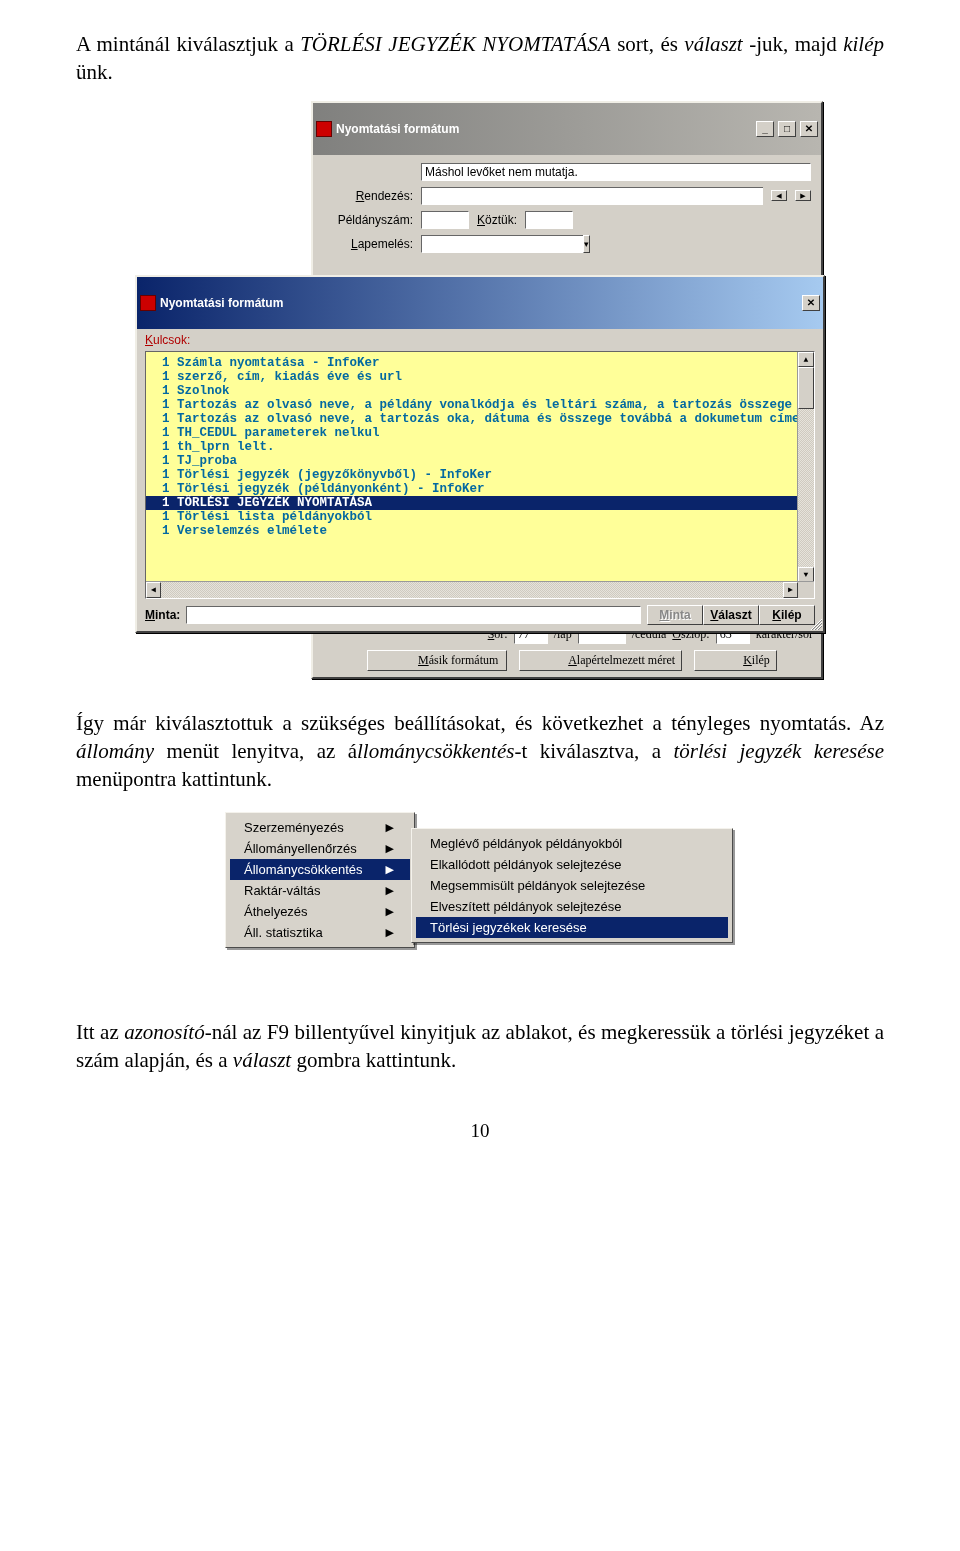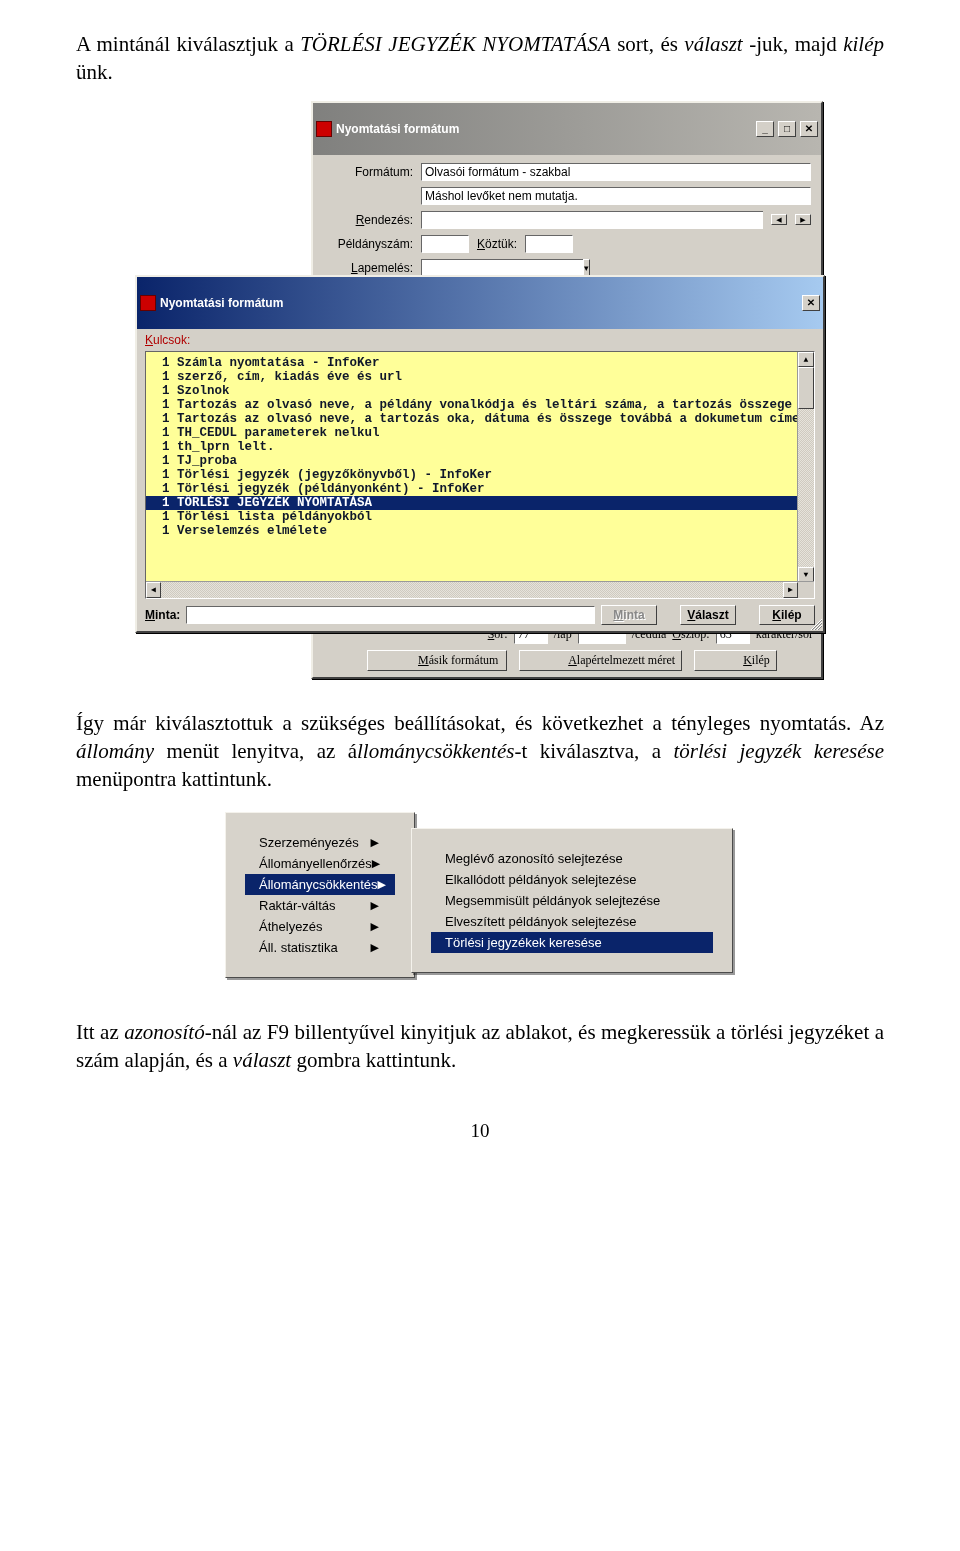--- a/index.html
+++ b/index.html
@@ -123,21 +123,21 @@
     background:var(--listbox-bg);
     border:1px solid;
     border-top-color:#666; border-left-color:#666;
     border-bottom-color:#fff; border-right-color:#fff;
     height:248px; box-sizing:border-box; position:relative;
     font-family:"Courier New", monospace; font-size:12.5px; font-weight:bold;
     padding:4px 0 0 0;
     overflow:hidden;
   }
   .fig1 .listitem{
-    padding:0 16px; white-space:nowrap; color:#0f172a;
+    padding:0 16px; white-space:nowrap; color:#0369a1;
   }
   .fig1 .listitem.sel{background:var(--listbox-sel); color:#fff;}
   .fig1 .vsb{
     position:absolute; right:0; top:0; bottom:16px; width:16px; background:var(--win-gray);
     border-left:1px solid #999;
   }
   .fig1 .vsb .sbtn{height:15px; width:100%; box-sizing:border-box;
     background:var(--win-gray);
     border:1px solid; border-top-color:#fff; border-left-color:#fff;
     border-bottom-color:var(--win-gray-darker); border-right-color:var(--win-gray-darker);
@@ -185,21 +185,21 @@
 
   
   .fig2{width:510px; height:182px; position:relative; font-family:Tahoma, Verdana, sans-serif; font-size:13px;}
   .menu{
     background:var(--menu-bg);
     border:1px solid;
     border-top-color:#f4f2ec; border-left-color:#f4f2ec;
     border-bottom-color:#4b4b4b; border-right-color:#4b4b4b;
     box-shadow:2px 2px 0 rgba(0,0,0,0.4);
     box-sizing:border-box;
-    padding:19px;
+    padding:4px;
   }
   .menu .mi{
     display:flex; align-items:center; justify-content:space-between;
     padding:3px 16px 3px 14px; color:#000; white-space:nowrap;
   }
   .menu .mi .sub{font-size:11px;}
   .menu .mi.sel{background:var(--menu-sel); color:#fff;}
   .fig2 .menu-left{position:absolute; left:0; top:4px; width:190px;}
   .fig2 .menu-right{position:absolute; left:186px; top:20px; width:322px;}
 
@@ -221,24 +221,20 @@
 
   <div class="win back-win">
     <div class="titlebar">
       <span class="app-icon"></span>
       <span class="title">Nyomtatási formátum</span>
       <span class="tb-btn">_</span>
       <span class="tb-btn">□</span>
       <span class="tb-btn">✕</span>
     </div>
     <div class="back-body">
-      <div class="row">
-        <span class="label">Formátum:</span>
-        <input class="field-input long-input" value="Olvasói formátum - szakbal" style="">
-      </div>
       <div class="row">
         <span class="label"></span>
         <input class="field-input long-input" value="Máshol levőket nem mutatja." style="">
       </div>
       <div class="row">
         <span class="label"><span class="underline-letter">R</span>endezés:</span>
         <div class="combo long-input">
           <input class="field-input" style="flex: 1 1 0%; border-right: none;">
         </div>
         <div class="spin">
@@ -317,21 +313,21 @@
         <div class="hsb">
           <div class="sbtn left">◀</div>
           <div class="track"></div>
           <div class="sbtn right">▶</div>
           <div class="corner"></div>
         </div>
       </div>
       <div class="minta-row">
         <span class="label"><span class="underline-letter">M</span>inta:</span>
         <input class="field-input minta-input" style="">
-        <span class="actions" style="display:flex;gap:23px">
+        <span class="actions" style="display:flex;gap:0">
           <div class="btn3d btn-disabled"><span class="underline-letter">M</span>inta</div>
           <div class="btn3d"><span class="underline-letter">V</span>álaszt</div>
           <div class="btn3d"><span class="underline-letter">K</span>ilép</div>
         </span>
       </div>
     </div>
     <div class="resize-grip"></div>
   </div>
 </div>
 
@@ -360,21 +356,21 @@
       <div class="mi">
         <span>Áthelyezés</span>
         <span class="sub">▶</span>
       </div>
       <div class="mi">
         <span>Áll. statisztika</span>
         <span class="sub">▶</span>
       </div>
     </div>
   <div class="menu menu-right" id="menu-right">
-      <div class="mi">Meglévő azonosító selejtezése</div>
+      <div class="mi">Meglévő példányok példányokból</div>
       <div class="mi">Elkallódott példányok selejtezése</div>
       <div class="mi">Megsemmisült példányok selejtezése</div>
       <div class="mi">Elveszített példányok selejtezése</div>
       <div class="mi sel">Törlési jegyzékek keresése</div>
     </div>
 </div>
 
 <p class="para">
   <span>Itt az </span><span class="ital">azonosító</span><span>-nál az F9 billentyűvel kinyitjuk az ablakot, és megkeressük a törlési jegyzéket a szám alapján, és a </span><span class="ital">választ</span><span> gombra kattintunk.</span>
 </p>

